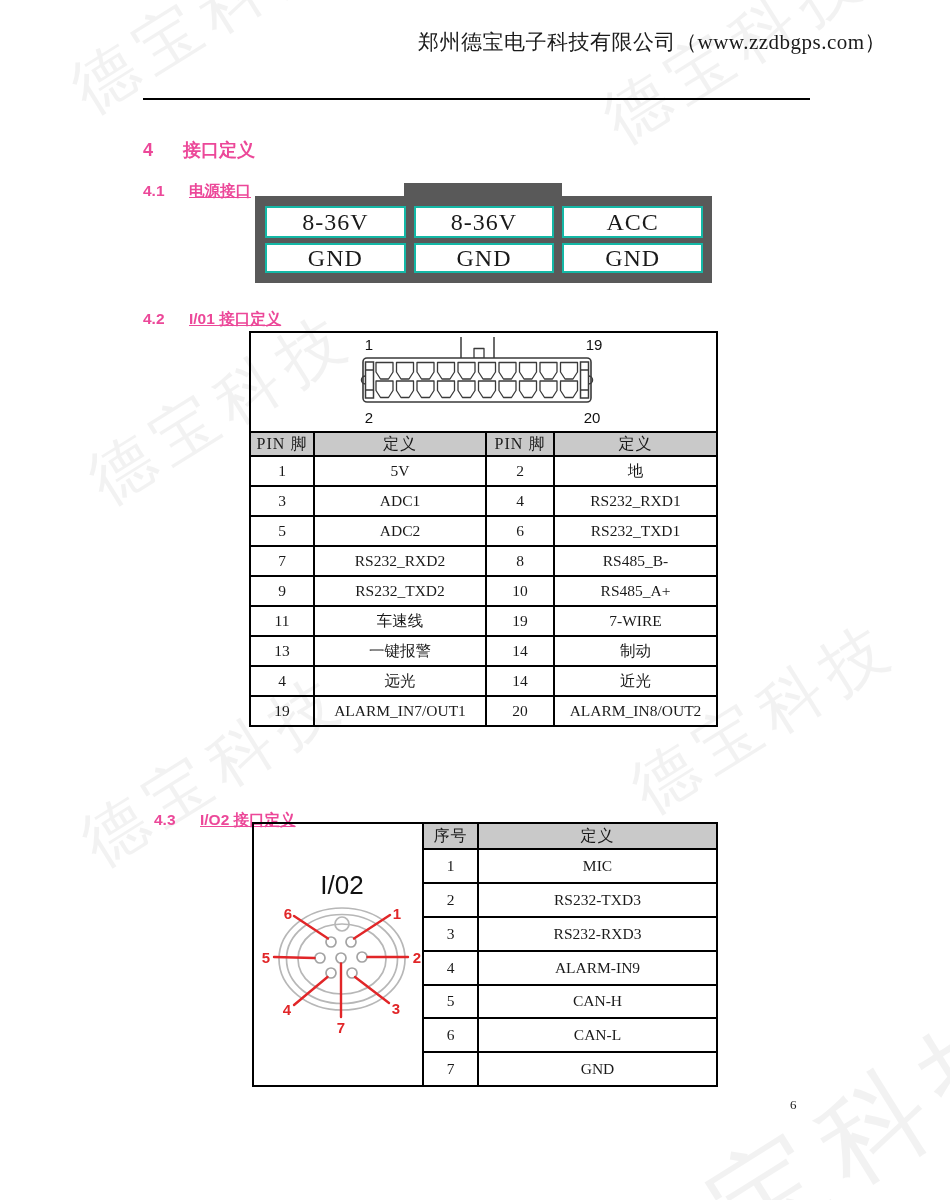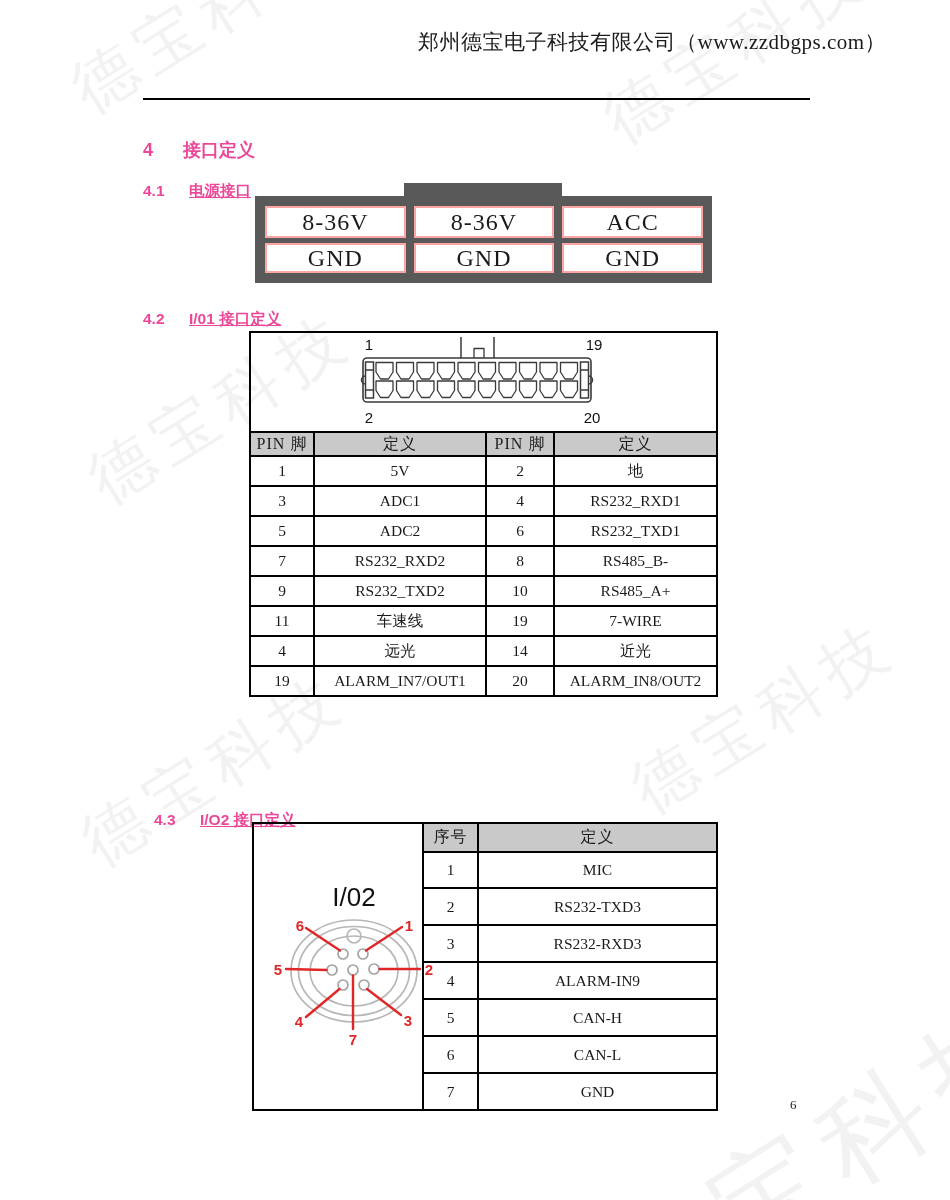--- a/index.html
+++ b/index.html
@@ -38,33 +38,33 @@
   .h-sub .h-num { min-width:46px; }
   
   .pwr { position:absolute; left:255px; top:183px; width:457px; height:100px; z-index:2; }
   .pwr-tab { position:absolute; left:149px; top:0; width:158px; height:14px; background:#595959; }
   .pwr-body {
     position:absolute; left:0; top:13px; width:457px; height:87px; background:#595959;
     display:grid; grid-template-columns:1fr 1fr 1fr; grid-template-rows:32px 30px;
     gap:5px 8px; padding:10px 9px 10px 10px;
   }
   .pwr-cell {
-    background:#fff; border:2px solid #fca5a5; display:flex; align-items:center; justify-content:center;
+    background:#fff; border:2px solid #14b8a6; display:flex; align-items:center; justify-content:center;
     font-size:24px; letter-spacing:1px;
   }
   
   table.tbl { position:absolute; z-index:2; border-collapse:collapse; table-layout:fixed; background:transparent; }
   .tbl td, .tbl th { border:2px solid #000; text-align:center; vertical-align:middle; padding:0; font-weight:normal; }
   .tbl th { background:#c9c9c9; font-size:16px; height:24px; letter-spacing:1px; }
   .tbl td { font-size:15.5px; height:30px; }
   .tbl-io1 { left:249px; top:331px; width:467px; }
   .tbl-io1 td.img-cell { height:94px; padding:0; }
   .tbl-io2 { left:252px; top:822px; width:464px; }
   .tbl-io2 td { height:31px; }
-  .tbl-io2 td.img-cell { padding:16px; }
+  .tbl-io2 td.img-cell { padding:4px; }
   
   .dseg  { stroke:#3a3a3a; stroke-width:1.5; fill:none; }
   .dsock { stroke:#3a3a3a; stroke-width:1.3; fill:#fff; stroke-linejoin:round; }
   .dlab  { font-family:"Liberation Sans","DejaVu Sans",sans-serif; font-size:15px; fill:#111; text-anchor:middle; }
   .ring  { stroke:#b7b7b7; stroke-width:1.7; fill:none; }
   .pinc  { stroke:#a3a3a3; stroke-width:1.7; fill:#fff; }
   .rline { stroke:#e12628; stroke-width:2.4; stroke-linecap:round; }
   .rlab  { font-family:"Liberation Sans","DejaVu Sans",sans-serif; font-size:15px; font-weight:bold; fill:#e12628; text-anchor:middle; }
   .io2name { font-family:"Liberation Sans","DejaVu Sans",sans-serif; font-size:26px; fill:#111; text-anchor:middle; }
 </style>
@@ -189,20 +189,26 @@
           <td>10</td>
           <td>RS485_A+</td>
         </tr>
     <tr>
           <td>11</td>
           <td>车速线</td>
           <td>19</td>
           <td>7-WIRE</td>
         </tr>
     <tr>
+          <td>13</td>
+          <td>一键报警</td>
+          <td>14</td>
+          <td>制动</td>
+        </tr>
+    <tr>
           <td>4</td>
           <td>远光</td>
           <td>14</td>
           <td>近光</td>
         </tr>
     <tr>
           <td>19</td>
           <td>ALARM_IN7/OUT1</td>
           <td>20</td>
           <td>ALARM_IN8/OUT2</td>

